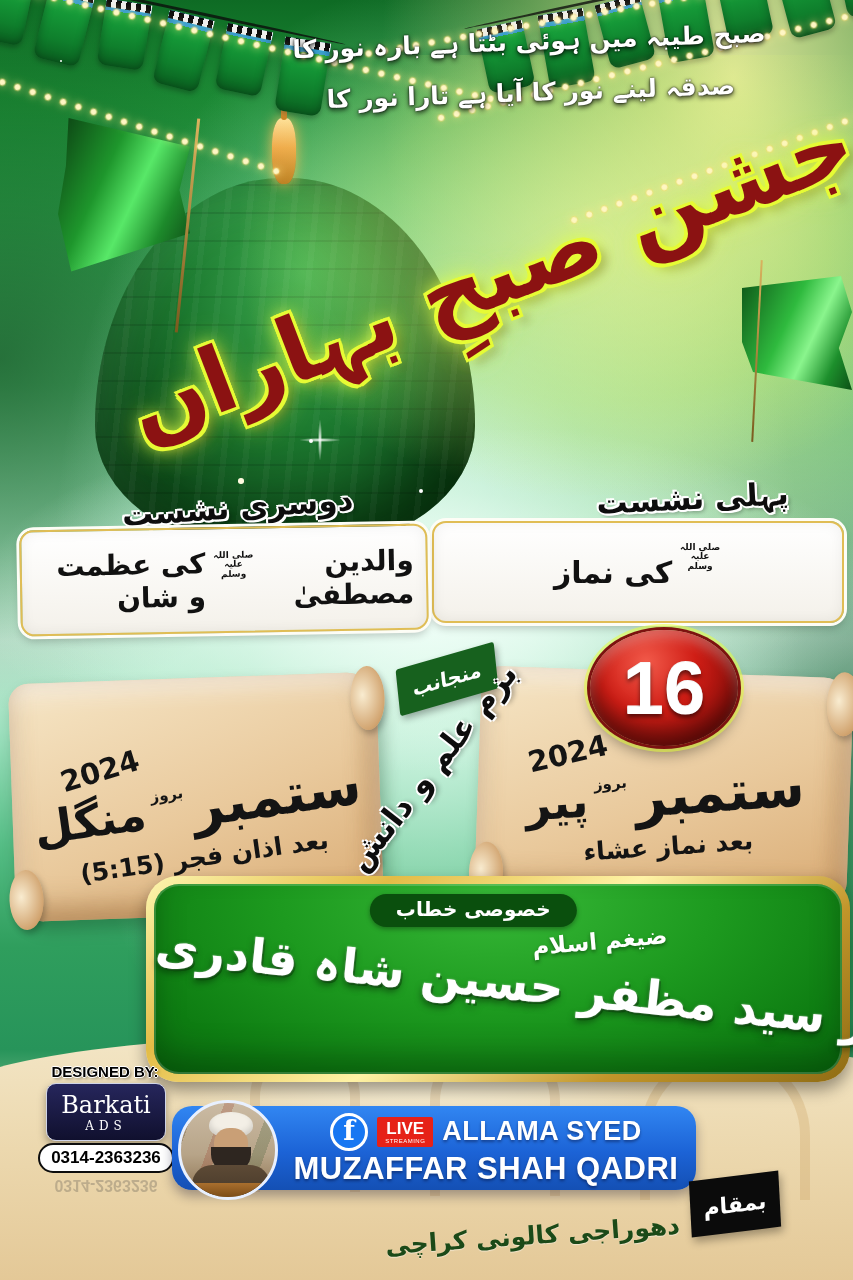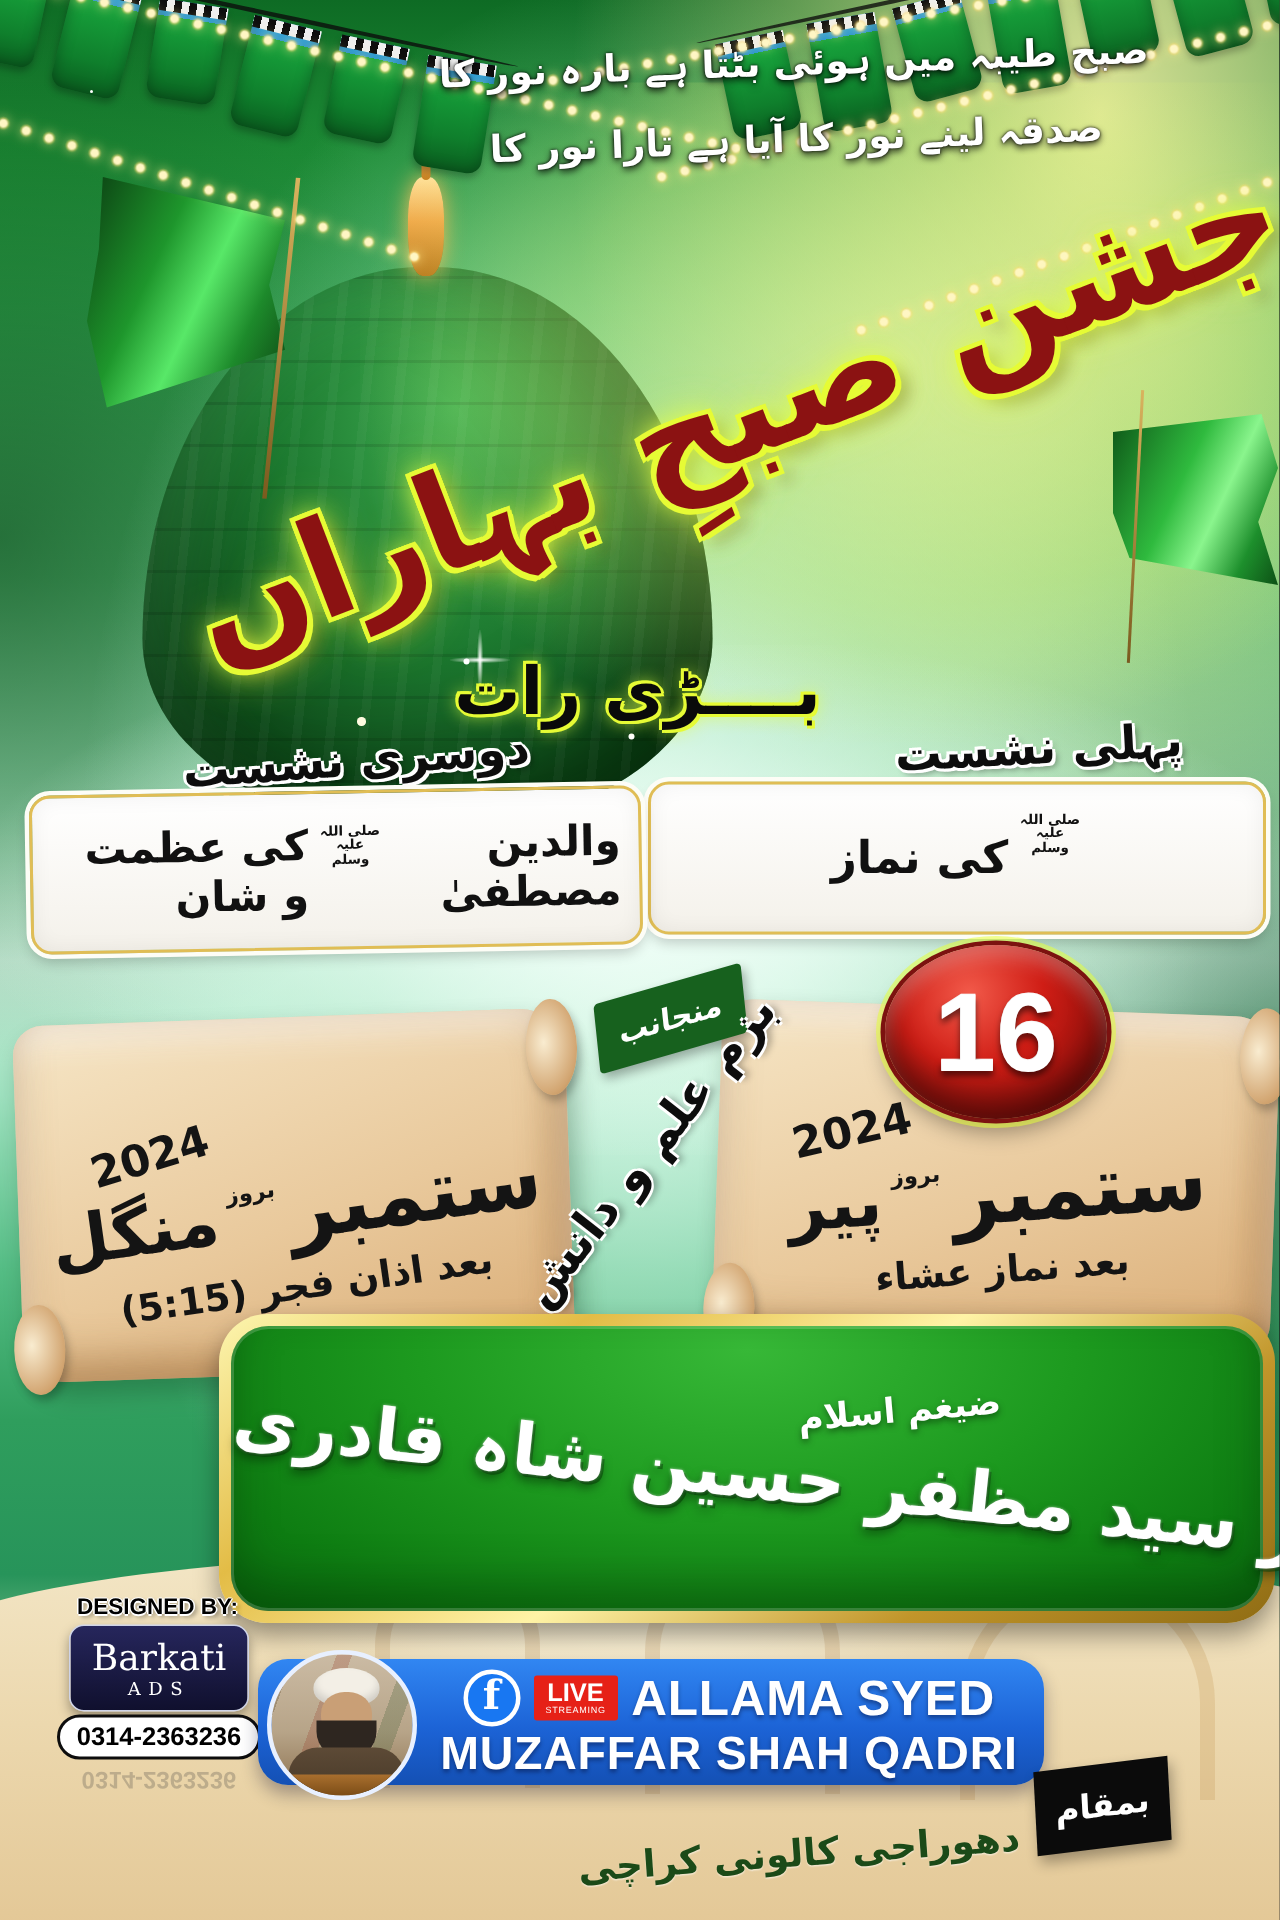--- a/index.html
+++ b/index.html
@@ -224,21 +224,21 @@
     flex-direction:column;align-items:center;justify-content:center;gap:2px;}
   .live-row1{display:flex;align-items:center;gap:9px;}
   .fb-circle{width:38px;height:38px;border-radius:50%;background:#1877f2;border:3px solid #fff;
     display:flex;align-items:center;justify-content:center;color:#fff;font-size:27px;
     font-weight:bold;font-family:"DejaVu Serif",serif;line-height:1;padding-bottom:3px;}
   .live-badge-box{background:#e62117;color:#fff;display:flex;flex-direction:column;
     align-items:center;padding:3px 8px;border-radius:2px;}
   .live-word{font-size:17px;font-weight:bold;line-height:1;font-family:"Liberation Sans",sans-serif;}
   .streaming-word{font-size:6px;letter-spacing:.5px;line-height:1;margin-top:1px;
     font-family:"Liberation Sans",sans-serif;}
-  .live-l1{font-size:33px;font-weight:bold;color:#fff;font-family:"Liberation Sans",sans-serif;
+  .live-l1{font-size:27px;font-weight:bold;color:#fff;font-family:"Liberation Sans",sans-serif;
     letter-spacing:.5px;text-shadow:0 2px 3px rgba(0,0,30,.4);line-height:1;text-align:center;}
   .live-l2{font-size:31px;font-weight:bold;color:#fff;font-family:"Liberation Sans",sans-serif;
     letter-spacing:.5px;text-shadow:0 2px 3px rgba(0,0,30,.4);line-height:1;}
 
   
   .venue-badge{left:690px;top:1176px;width:90px;height:56px;z-index:6;display:flex;
     align-items:center;justify-content:center;background:#0b0b0b;color:#fff;font-size:22px;
     font-weight:bold;transform:rotate(-7deg) skewX(-4deg);box-shadow:2px 5px 9px rgba(0,0,0,.32);}
   .venue-line{left:16px;top:1192px;width:664px;height:86px;z-index:6;display:flex;direction:rtl;
     align-items:center;justify-content:flex-start;gap:12px;}
@@ -289,21 +289,20 @@
   <div class="abs star st1"></div>
   <div class="abs star st2"></div>
 
   <div class="abs couplet">
     <div>صبح طیبہ میں ہوئی بٹتا ہے بارہ نور کا</div>
     <div>صدقہ لینے نور کا آیا ہے تارا نور کا</div>
   </div>
 
   <div class="abs main-title">جشن صبحِ بہاراں</div>
 
-  <div class="abs subtitle">بــــڑی رات</div>
 
   <div class="abs session-label s1-label">پہلی نشست</div>
   <div class="abs session-box s1-box">
     <span class="honorific">صلی اللہ علیہ وسلم</span>
     <span>کی نماز</span>
   </div>
 
   <div class="abs session-label s2-label">دوسری نشست</div>
   <div class="abs session-box s2-box">
     <span>والدین مصطفیٰ</span>
@@ -334,20 +333,21 @@
       </div>
       <div class="time">بعد اذان فجر (5:15)</div>
     </div>
   </div>
 
   <div class="abs org-badge">منجانب</div>
   <div class="abs org-name">بزم علم و دانش</div>
 
   <div class="abs banner-frame">
     <div class="banner">
+      <div class="special-pill">خصوصی خطاب</div>
       <div class="speaker-small">ضیغم اسلام</div>
       <div class="speaker-name">پیر سید مظفر حسین شاہ قادری</div>
     </div>
   </div>
 
   <div class="abs beige"></div>
   <div class="abs arch a1"></div>
   <div class="abs arch a2"></div>
   <div class="abs arch a3"></div>
 

